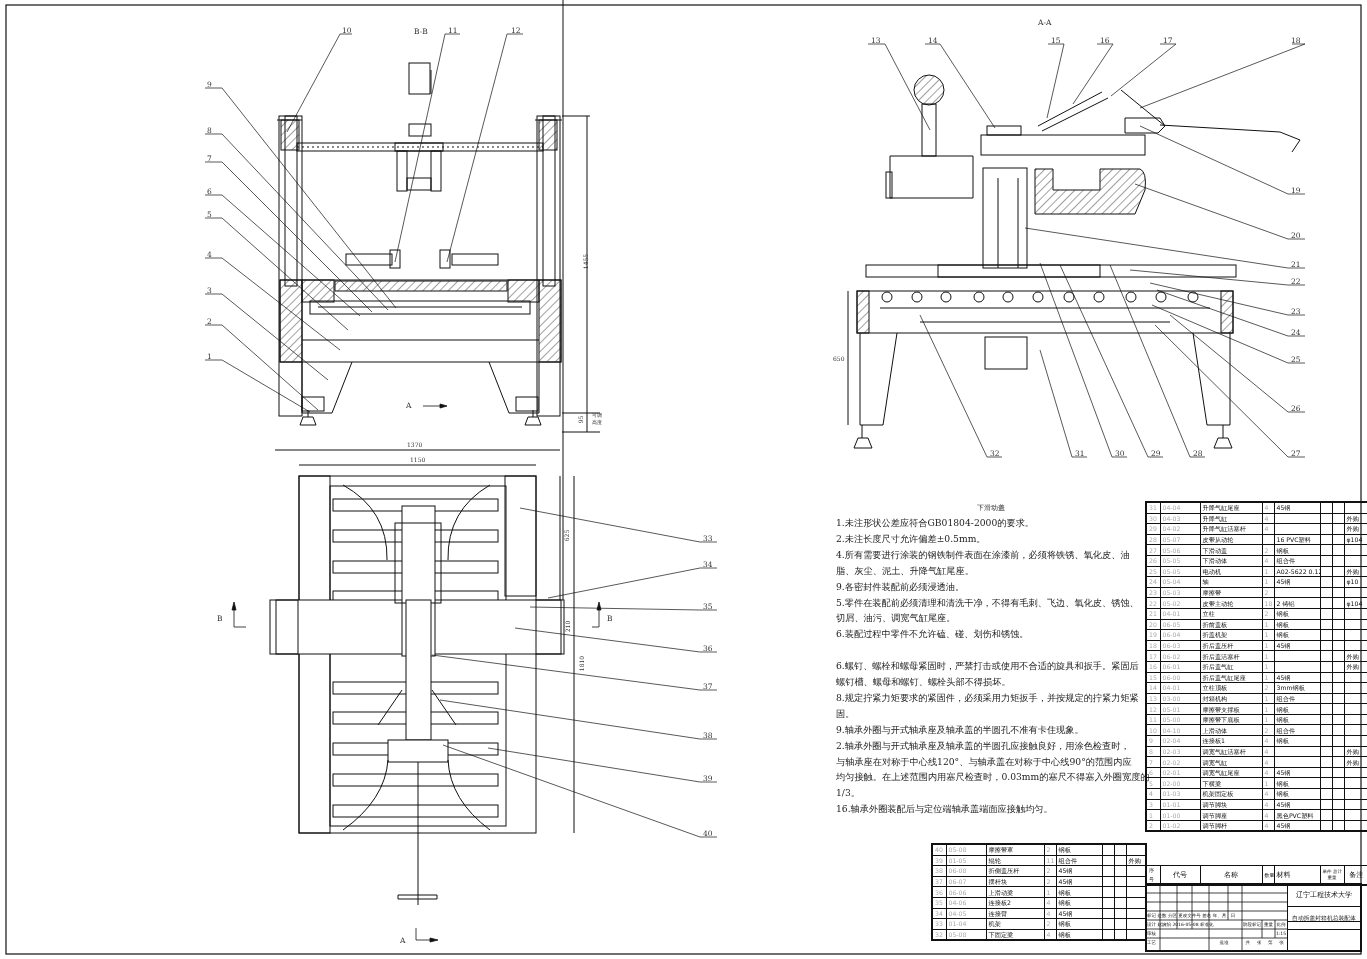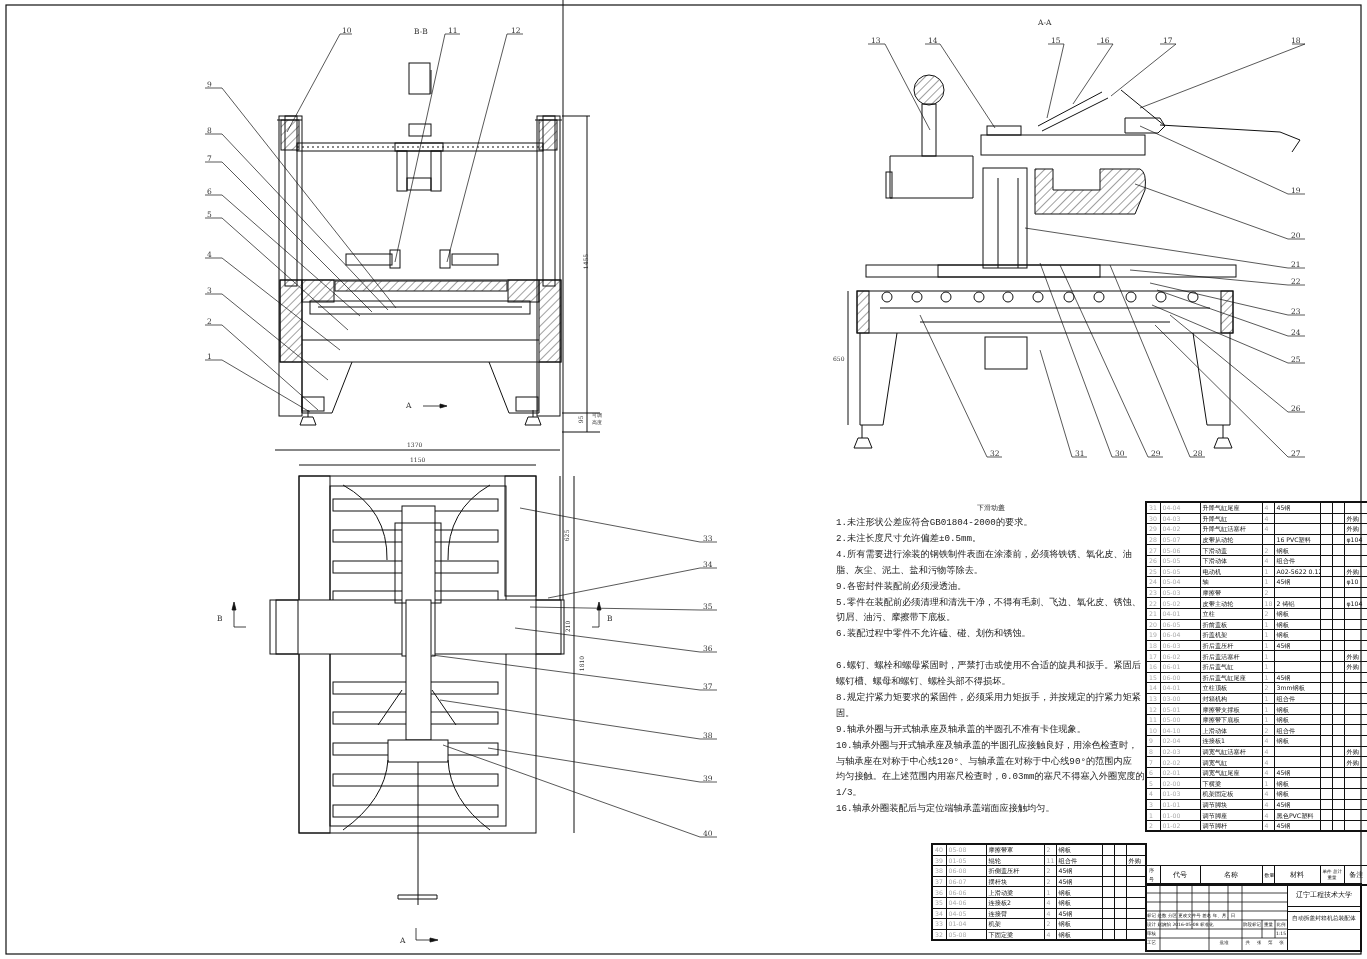--- a/index.html
+++ b/index.html
@@ -1,20 +1,20 @@
 <!DOCTYPE html>
 <html><head>
 <meta charset="utf-8">
 <style>
   html,body{margin:0;padding:0;background:#fff;}
   body{width:1367px;height:959px;position:relative;overflow:hidden;font-family:"DejaVu Sans",sans-serif;color:#111;}
   #sheet{position:absolute;left:0;top:0;width:1367px;height:959px;}
   .notes{position:absolute;left:836px;top:503px;width:310px;font-family:"DejaVu Serif",serif;font-size:9.2px;line-height:15.9px;color:#222;}
   .notes .ttl{text-align:center;font-size:7px;line-height:10px;margin-bottom:2px;color:#333;}
-  .notes .ln{white-space:nowrap;font-family:Liberation Mono, monospace;}
+  .notes .ln{white-space:nowrap;}
   table.bom{position:absolute;border-collapse:collapse;font-size:6.2px;font-family:"DejaVu Sans",sans-serif;table-layout:fixed;}
   table.bom td{border:1px solid #111;height:9.6px;padding:0 2px;white-space:nowrap;overflow:hidden;line-height:9px;}
   table.bom td.g{color:#aaa;}
   #bom-right{left:1145px;top:501px;width:213px;border:2px solid #111;}
   #bom-left{left:931px;top:843px;width:214px;border:2px solid #111;}
   #title-block{position:absolute;left:1145px;top:864px;width:213px;height:85px;border:2px solid #111;border-top:1px solid #111;font-size:5.6px;}
   #title-block .cell{position:absolute;border:1px solid #111;box-sizing:border-box;overflow:hidden;white-space:nowrap;text-align:center;line-height:9px;}
   .lbl{position:absolute;font-family:"DejaVu Serif",serif;font-size:7.5px;color:#333;}
 </style>
 </head>
@@ -304,32 +304,32 @@
     <div class="lbl" style="left: 703px; top: 774px;">39</div>
     <div class="lbl" style="left: 703px; top: 829px;">40</div>
   </div>
 
 <div class="notes">
   <div class="ttl">下滑动盖</div>
   <div id="notes-lines">
       <div class="ln">1.未注形状公差应符合GB01804-2000的要求。</div>
       <div class="ln">2.未注长度尺寸允许偏差±0.5mm。</div>
       <div class="ln">4.所有需要进行涂装的钢铁制件表面在涂漆前，必须将铁锈、氧化皮、油</div>
-      <div class="ln">脂、灰尘、泥土、盐和污物等除去。</div>
+      <div class="ln">脂、灰尘、泥土、升降气缸尾座。</div>
       <div class="ln">9.各密封件装配前必须浸透油。</div>
       <div class="ln">5.零件在装配前必须清理和清洗干净，不得有毛刺、飞边、氧化皮、锈蚀、</div>
-      <div class="ln">切屑、油污、摩擦带下底板。</div>
+      <div class="ln">切屑、油污、调宽气缸尾座。</div>
       <div class="ln">6.装配过程中零件不允许磕、碰、划伤和锈蚀。</div>
       <div class="ln" style="height: 15.9px;"></div>
       <div class="ln">6.螺钉、螺栓和螺母紧固时，严禁打击或使用不合适的旋具和扳手。紧固后</div>
       <div class="ln">螺钉槽、螺母和螺钉、螺栓头部不得损坏。</div>
       <div class="ln">8.规定拧紧力矩要求的紧固件，必须采用力矩扳手，并按规定的拧紧力矩紧</div>
       <div class="ln">固。</div>
       <div class="ln">9.轴承外圈与开式轴承座及轴承盖的半圆孔不准有卡住现象。</div>
-      <div class="ln">10.轴承外圈与开式轴承座及轴承盖的半圆孔应接触良好，用涂色检查时，</div>
+      <div class="ln">2.轴承外圈与开式轴承座及轴承盖的半圆孔应接触良好，用涂色检查时，</div>
       <div class="ln">与轴承座在对称于中心线120°、与轴承盖在对称于中心线90°的范围内应</div>
       <div class="ln">均匀接触。在上述范围内用塞尺检查时，0.03mm的塞尺不得塞入外圈宽度的</div>
       <div class="ln">1/3。</div>
       <div class="ln">16.轴承外圈装配后与定位端轴承盖端面应接触均匀。</div>
     </div>
 </div>
 
 <table class="bom" id="bom-right">
   <colgroup>
       <col style="width:14px">
@@ -769,21 +769,21 @@
       <col style="width:46px">
       <col style="width:24px">
       <col style="width:25px">
     </colgroup>
   <tbody>
       <tr style="height:17px;">
     <td style="font-size:5px;white-space:normal;">序号</td>
     <td style="text-align:center;">代号</td>
     <td style="text-align:center;">名称</td>
     <td style="font-size:5px;">数量</td>
-    <td style="text-align:center;">材料</td>
+    <td style="">材料</td>
     <td style="font-size:4.5px;text-align:center;line-height:6px;">
       <span>单件</span>
       <span>总计</span><br>
       <span>重量</span>
     </td>
     <td style="text-align:center;">备注</td>
   </tr>
 </tbody>
   </table>
 
@@ -828,16 +828,16 @@
   <div class="cell" style="left:95px;top:36px;width:20px;height:9px;border:none;font-size:4.5px;">阶段标记</div>
   <div class="cell" style="left:115px;top:36px;width:13px;height:9px;border:none;font-size:4.5px;">重量</div>
   <div class="cell" style="left:128px;top:36px;width:12px;height:9px;border:none;font-size:4.5px;">比例</div>
   <div class="cell" style="left:128px;top:45px;width:12px;height:9px;border:none;font-size:4.5px;">1:15</div>
   <div class="cell" style="left:95px;top:54px;width:45px;height:10px;border:none;font-size:4.5px;display:flex;justify-content:space-around;">
     <span>共</span>
     <span>张</span>
     <span>第</span>
     <span>张</span>
   </div>
-  <div class="cell" style="left:140px;top:0;width:73px;height:28px;border-left:1px solid #111;border-right:none;border-top:none;font-size:7px;line-height:22px;">辽宁工程技术大学</div>
+  <div class="cell" style="left:140px;top:0;width:73px;height:38px;border-left:1px solid #111;border-right:none;border-top:none;font-size:7px;line-height:22px;">辽宁工程技术大学</div>
   <div class="cell" style="left:140px;top:22px;width:73px;height:24px;border-left:1px solid #111;border-top:1px solid #111;border-right:none;border-bottom:1px solid #111;font-size:5.8px;line-height:22px;">自动拆盖封箱机总装配体</div>
   <div class="cell" style="left:140px;top:46px;width:73px;height:20px;border-left:1px solid #111;border-right:none;border-top:none;border-bottom:none;"></div>
 </div>
 
 </body></html>

